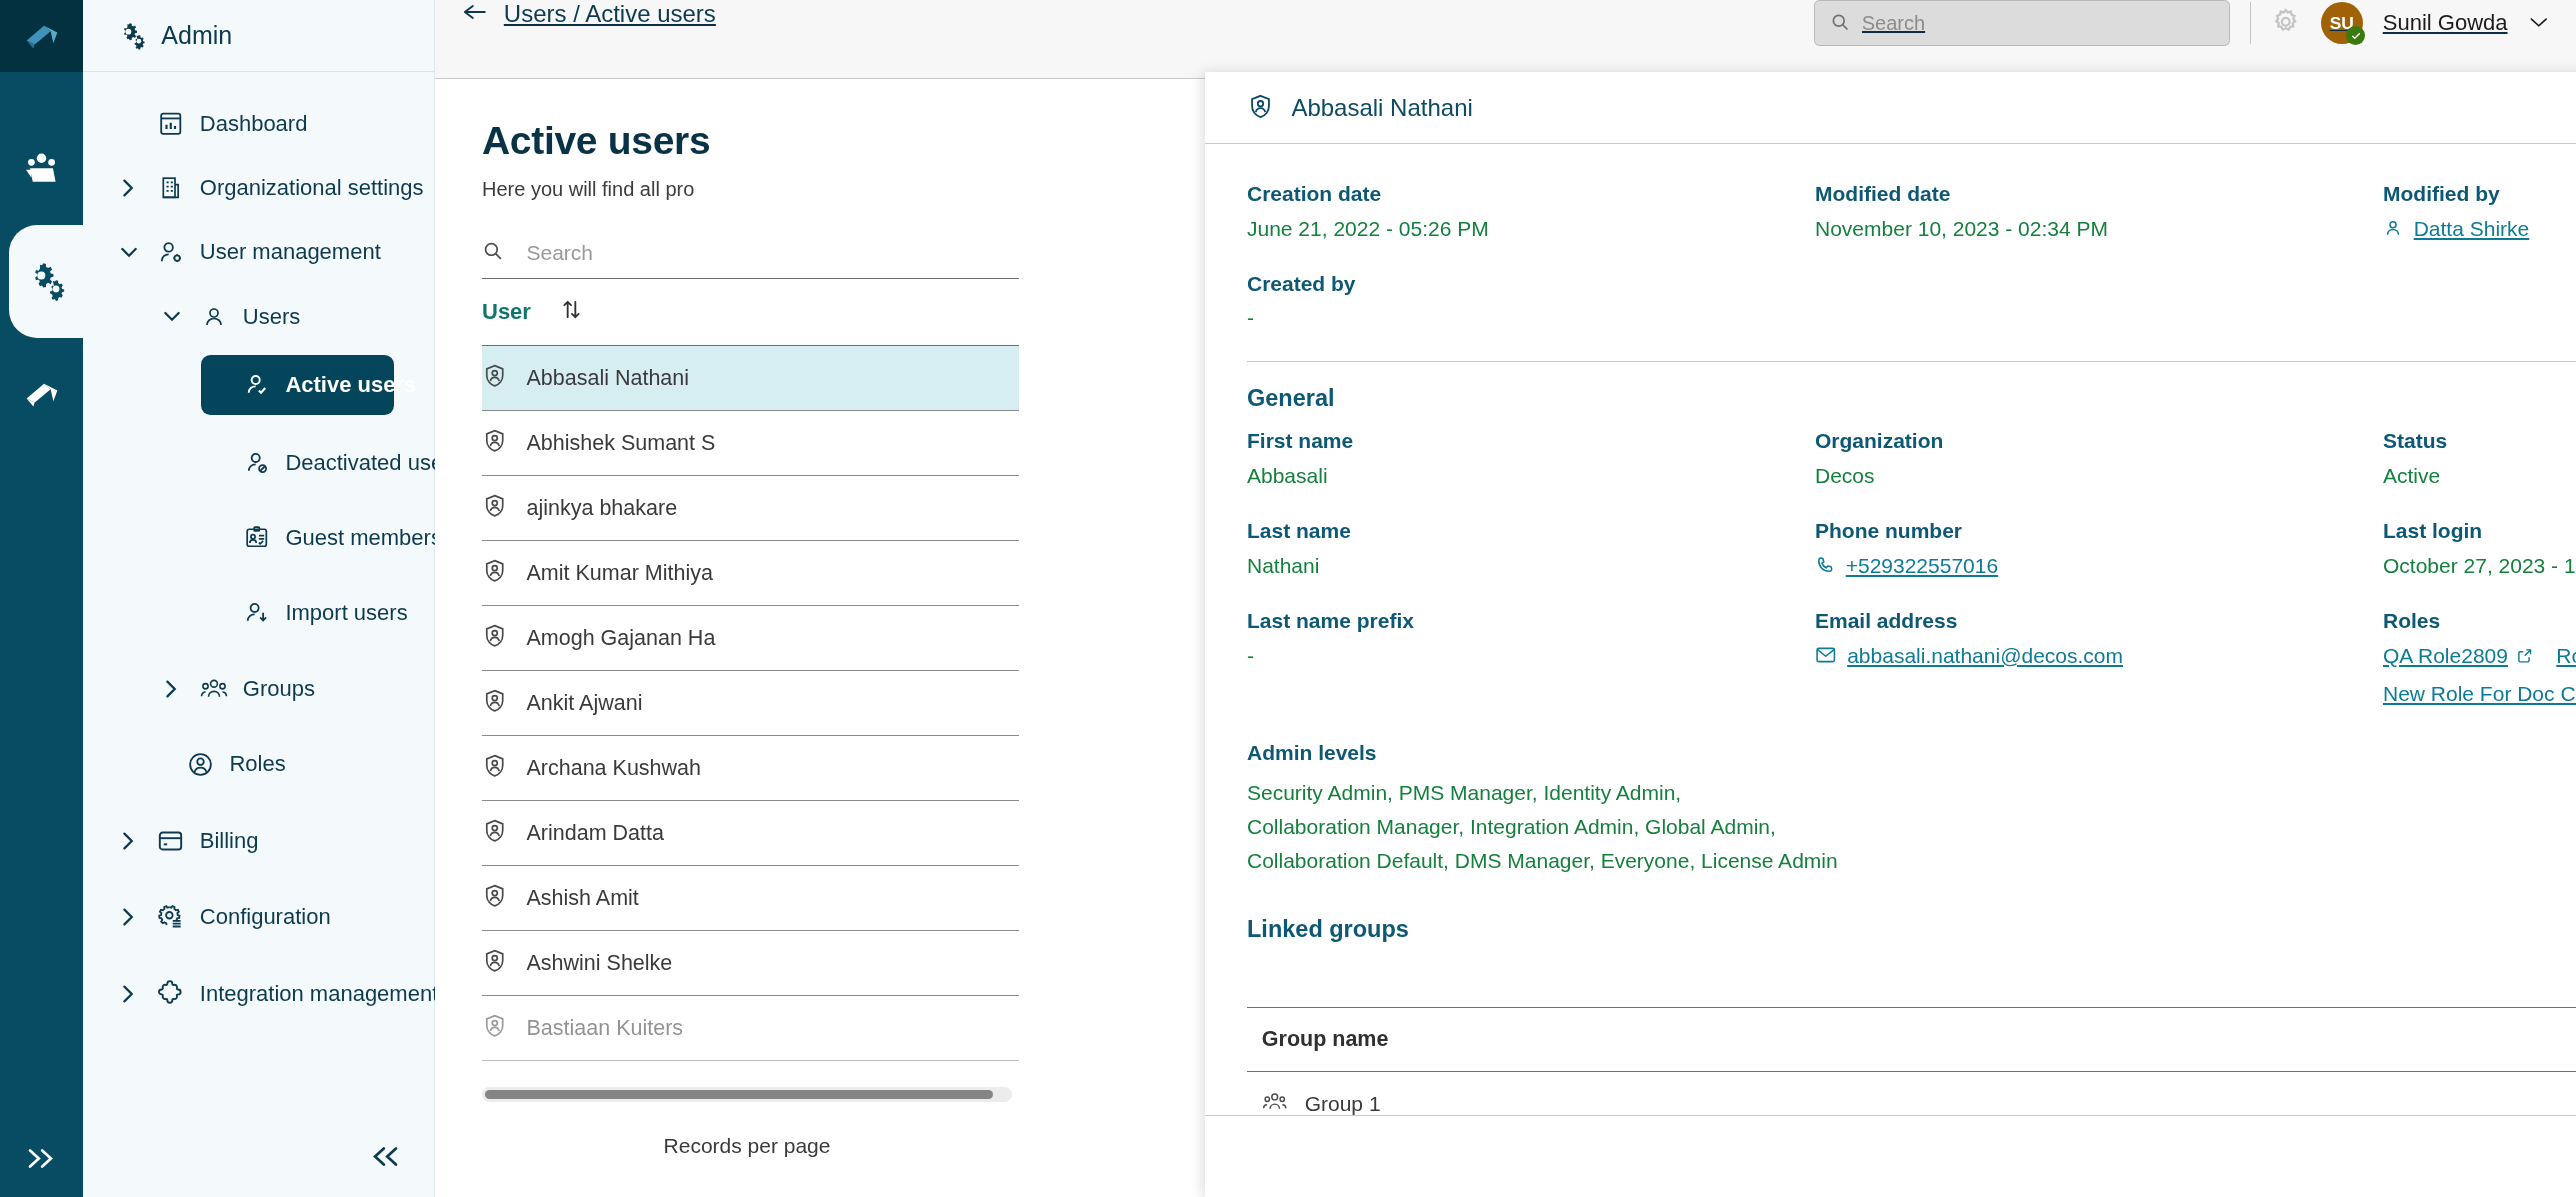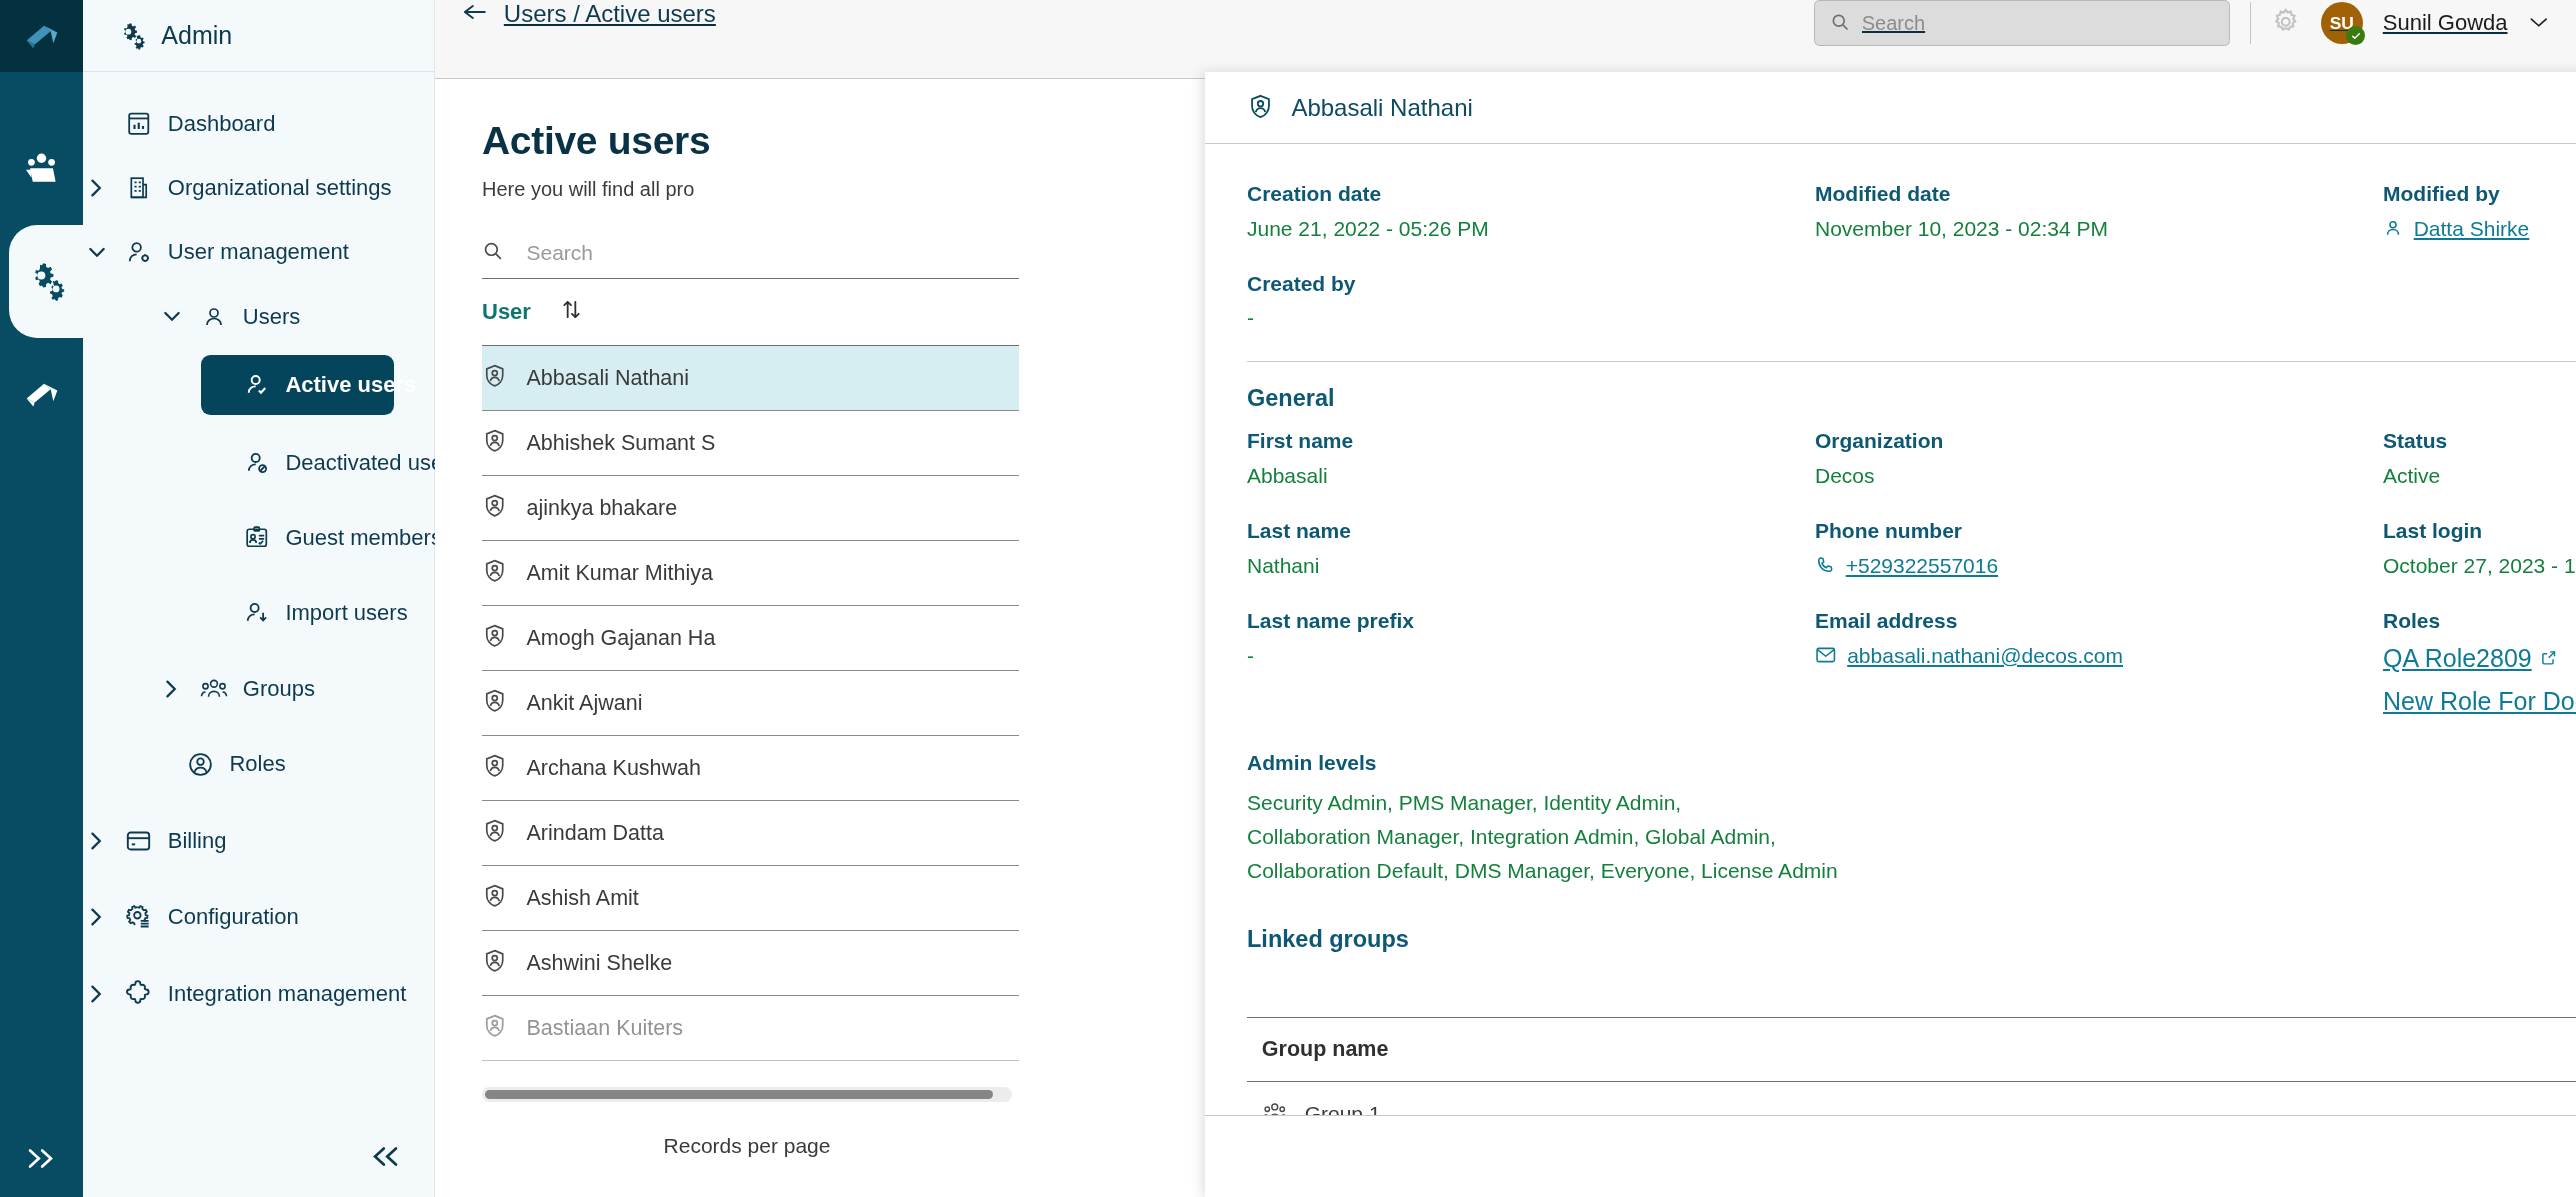--- a/index.html
+++ b/index.html
@@ -41,21 +41,21 @@
     height: 72px; display: flex; align-items: center; gap: 14.8px; padding-left: 34px;
     border-bottom: 0.7px solid #d6e6ec; font-size: 25px; color: #0d3a4f; font-weight: 400;
   }
   .nav { padding-top: 14.8px; }
   .nav-item {
     display: flex; align-items: center; height: 55px; font-size: 22px; color: #0d3a4f;
     gap: 13.4px; cursor: pointer; white-space: nowrap;
   }
   .nav-item .chev { width: 27px; display: flex; justify-content: center; flex: 0 0 27px; }
   .nav-item .nav-ico { width: 31px; display: flex; justify-content: center; flex: 0 0 31px; }
-  .lvl0 { }
+  .lvl0 { padding-left: 32px; }
   .lvl1 { padding-left: 75px; }
   .lvl2 { padding-left: 118px; }
   .nav-item.selected {
     background: #05455c; color: #ffffff; border-radius: 9.4px;
     margin-left: 118px; margin-right: 40px; padding-left: 40px; height: 60px;
     font-weight: 600;
   }
   .nav-item.selected .nav-ico svg { stroke: #ffffff; }
   .sidebar-collapse {
     position: absolute; bottom: 27px; right: 34px; color: #0d3a4f; cursor: pointer;
@@ -143,21 +143,21 @@
 
   .section-title { font-size: 23.5px; color: #0d5874; font-weight: 600; margin: 23px 0 17.4px 0; }
 
   .gen-grid { display: grid; grid-template-columns: 568px 568px 1fr; }
 
   .admin-levels { margin-top: 4px; }
   .admin-levels .f-value { line-height: 1.62; }
 
   .roles-links { display: flex; flex-wrap: wrap; gap: 14.8px 23px; max-width: 376px; }
   .role-link {
-    font-size: 25px; color: #0d7b96; text-decoration: underline; display: inline-flex; align-items: center; gap: 8px;
+    font-size: 21px; color: #0d7b96; text-decoration: underline; display: inline-flex; align-items: center; gap: 8px;
   }
   .role-link svg { flex: 0 0 auto; }
 
   .lg-total { text-align: right; font-size: 21px; color: #3a3a3a; margin: 28px 0 12px 0; }
   .lg-table { border-top: 1.3px solid #6e6e6e; }
   .lg-head {
     height: 64px; display: flex; align-items: center; font-size: 21.5px; color: #303030; font-weight: 600;
     padding-left: 14.8px; border-bottom: 1.3px solid #6e6e6e;
   }
   .lg-row {

